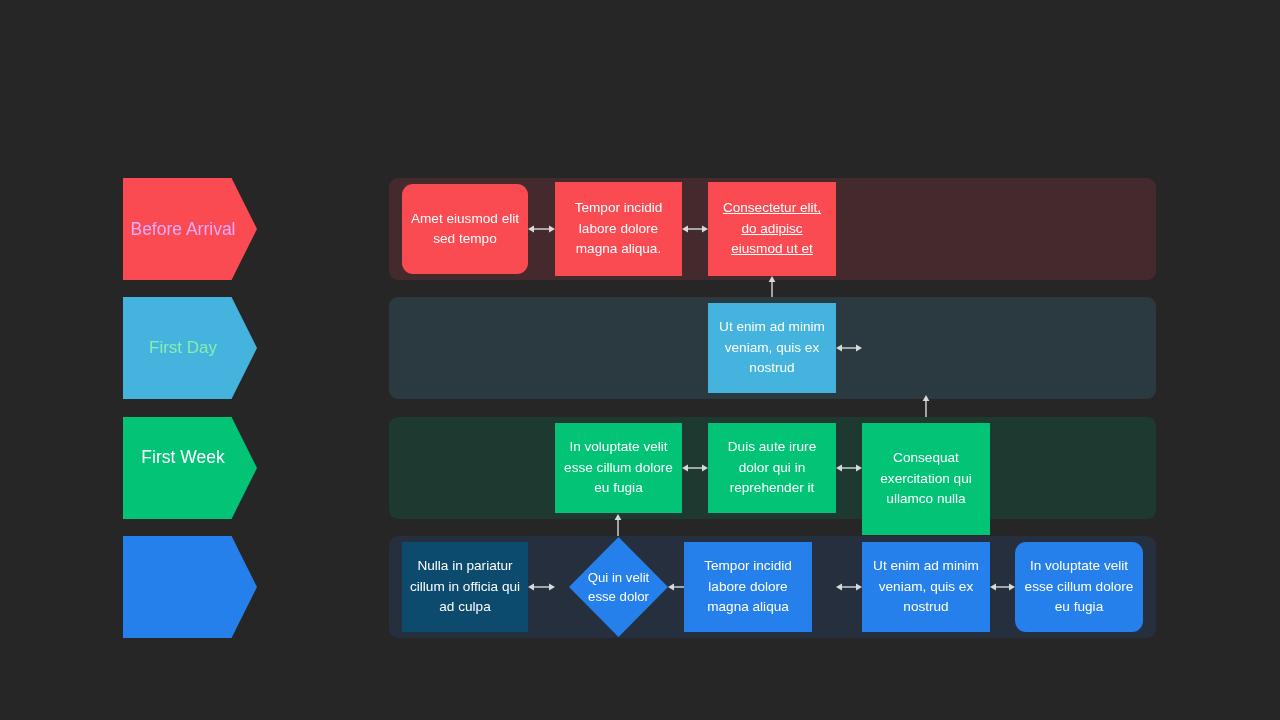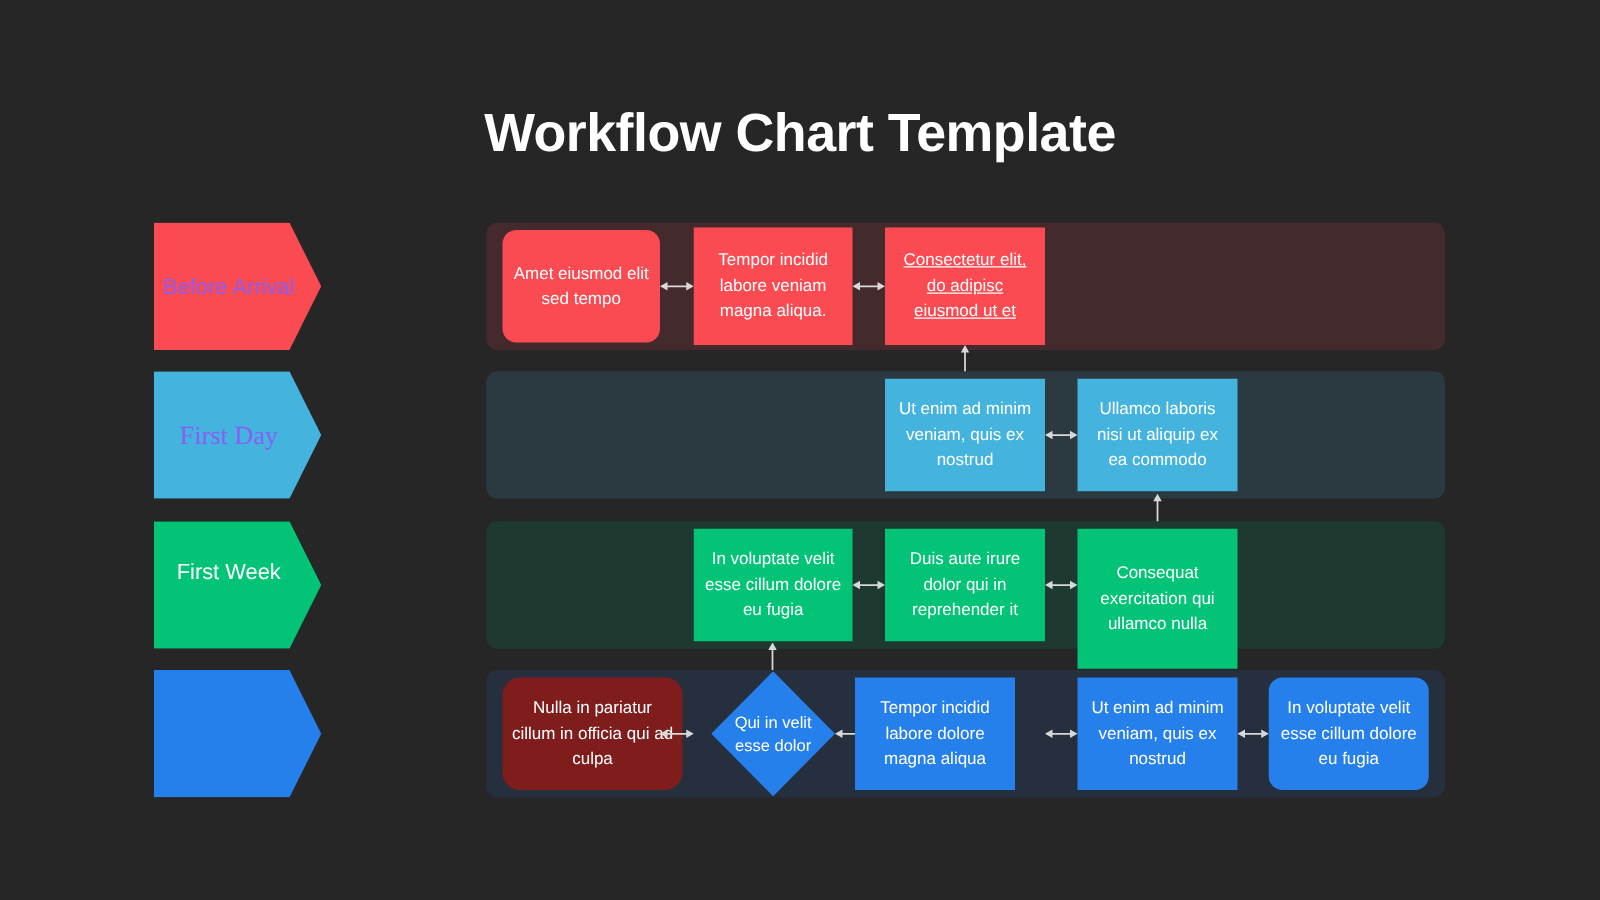--- a/index.html
+++ b/index.html
@@ -67,44 +67,43 @@
   
   .conn-h { position: absolute; height: 12px; }
   .conn-v { position: absolute; width: 12px; }
   .conn-h svg, .conn-v svg { display: block; }
 </style>
 </head>
 <body>
 
 <div id="stage">
 
-  <div id="title">Workflow Chart Template</div>
 
   <div class="row row-1">
     <div class="lane-track" style="background:#452a2d;"></div>
 
     <div class="lane-shape" style="background:#fa4a52; -webkit-clip-path:polygon(0 0,81% 0,100% 50%,81% 100%,0 100%); clip-path:polygon(0 0,81% 0,100% 50%,81% 100%,0 100%); width:134px; left:123px;"></div>
     <div style="position:absolute; left:123px; top:0; width:134px; height:102px; display:flex; align-items:center; justify-content:center; padding-right:14px; box-sizing:border-box;">
-      <span style="color:#8b5cf6; font-size:17.5px; white-space:nowrap;">Before Arrival</span>
+      <span style="color:#f0abfc; font-size:17.5px; white-space:nowrap;">Before Arrival</span>
     </div>
 
     <div class="node round" style="left:402px; top:6px; width:126px; height:90px; background:#fa4a52;">
       <span class="node-text">Amet eiusmod elit  sed tempo</span>
     </div>
 
     <div class="conn-h" style="left:528px; top:45px; width:27px;">
       <svg width="27" height="12" viewBox="0 0 27 12">
         <line x1="4" y1="6" x2="23" y2="6" stroke="#d9d9d9" stroke-width="1.4"></line>
         <polygon points="0,6 6,2.6 6,9.4" fill="#d9d9d9"></polygon>
         <polygon points="27,6 21,2.6 21,9.4" fill="#d9d9d9"></polygon>
       </svg>
     </div>
 
     <div class="node" style="left:555px; top:4px; width:127px; height:94px; background:#fa4a52;">
-      <span class="node-text">Tempor incidid labore veniam magna aliqua.</span>
+      <span class="node-text">Tempor incidid labore dolore magna aliqua.</span>
     </div>
 
     <div class="conn-h" style="left:682px; top:45px; width:26px;">
       <svg width="26" height="12" viewBox="0 0 26 12">
         <line x1="4" y1="6" x2="22" y2="6" stroke="#d9d9d9" stroke-width="1.4"></line>
         <polygon points="0,6 6,2.6 6,9.4" fill="#d9d9d9"></polygon>
         <polygon points="26,6 20,2.6 20,9.4" fill="#d9d9d9"></polygon>
       </svg>
     </div>
 
@@ -119,38 +118,35 @@
       <polygon points="6,0 2.6,6 9.4,6" fill="#d9d9d9"></polygon>
       <polygon points="6,30 2.6,24 9.4,24" fill="#d9d9d9"></polygon>
     </svg>
   </div>
 
   <div class="row row-2">
     <div class="lane-track" style="background:#2a3a40;"></div>
 
     <div class="lane-shape" style="background:#44b4de; -webkit-clip-path:polygon(0 0,81% 0,100% 50%,81% 100%,0 100%); clip-path:polygon(0 0,81% 0,100% 50%,81% 100%,0 100%); width:134px; left:123px;"></div>
     <div style="position:absolute; left:123px; top:0; width:134px; height:102px; display:flex; align-items:center; justify-content:center; padding-right:14px; box-sizing:border-box;">
-      <span style="color:#8b5cf6; font-size:21px; white-space:nowrap;font-family:Liberation Serif, serif;">First Day</span>
+      <span style="color:#86efac; font-size:17px; white-space:nowrap;">First Day</span>
     </div>
 
     <div class="node" style="left:708px; top:6px; width:128px; height:90px; background:#44b4de;">
       <span class="node-text">Ut enim ad minim veniam, quis ex nostrud</span>
     </div>
 
     <div class="conn-h" style="left:836px; top:45px; width:26px;">
       <svg width="26" height="12" viewBox="0 0 26 12">
         <line x1="4" y1="6" x2="22" y2="6" stroke="#d9d9d9" stroke-width="1.4"></line>
         <polygon points="0,6 6,2.6 6,9.4" fill="#d9d9d9"></polygon>
         <polygon points="26,6 20,2.6 20,9.4" fill="#d9d9d9"></polygon>
       </svg>
     </div>
 
-    <div class="node" style="left:862px; top:6px; width:128px; height:90px; background:#44b4de;">
-      <span class="node-text">Ullamco laboris nisi ut aliquip ex ea commodo</span>
-    </div>
   </div>
 
   <div class="conn-v" style="left:920px; top:395px; width:12px; height:30px;">
     <svg width="12" height="30" viewBox="0 0 12 30">
       <line x1="6" y1="4" x2="6" y2="26" stroke="#d9d9d9" stroke-width="1.4"></line>
       <polygon points="6,0 2.6,6 9.4,6" fill="#d9d9d9"></polygon>
       <polygon points="6,30 2.6,24 9.4,24" fill="#d9d9d9"></polygon>
     </svg>
   </div>
 
@@ -197,21 +193,21 @@
       <polygon points="6,0 2.6,6 9.4,6" fill="#d9d9d9"></polygon>
       <polygon points="6,30 2.6,24 9.4,24" fill="#d9d9d9"></polygon>
     </svg>
   </div>
 
   <div class="row row-4">
     <div class="lane-track" style="background:#262f3e;"></div>
 
     <div class="lane-shape" style="background:#2680eb; -webkit-clip-path:polygon(0 0,81% 0,100% 50%,81% 100%,0 100%); clip-path:polygon(0 0,81% 0,100% 50%,81% 100%,0 100%); width:134px; left:123px;"></div>
 
-    <div class="node" style="left:402px; top:6px; width:144px; height:90px; background:#7f1d1d;border-radius:14px;">
+    <div class="node" style="left:402px; top:6px; width:126px; height:90px; background:#0c4a6e;">
       <span class="node-text">Nulla in pariatur cillum in officia qui ad culpa</span>
     </div>
 
     <div class="conn-h" style="left:528px; top:45px; width:27px;">
       <svg width="27" height="12" viewBox="0 0 27 12">
         <line x1="4" y1="6" x2="23" y2="6" stroke="#d9d9d9" stroke-width="1.4"></line>
         <polygon points="0,6 6,2.6 6,9.4" fill="#d9d9d9"></polygon>
         <polygon points="27,6 21,2.6 21,9.4" fill="#d9d9d9"></polygon>
       </svg>
     </div>

